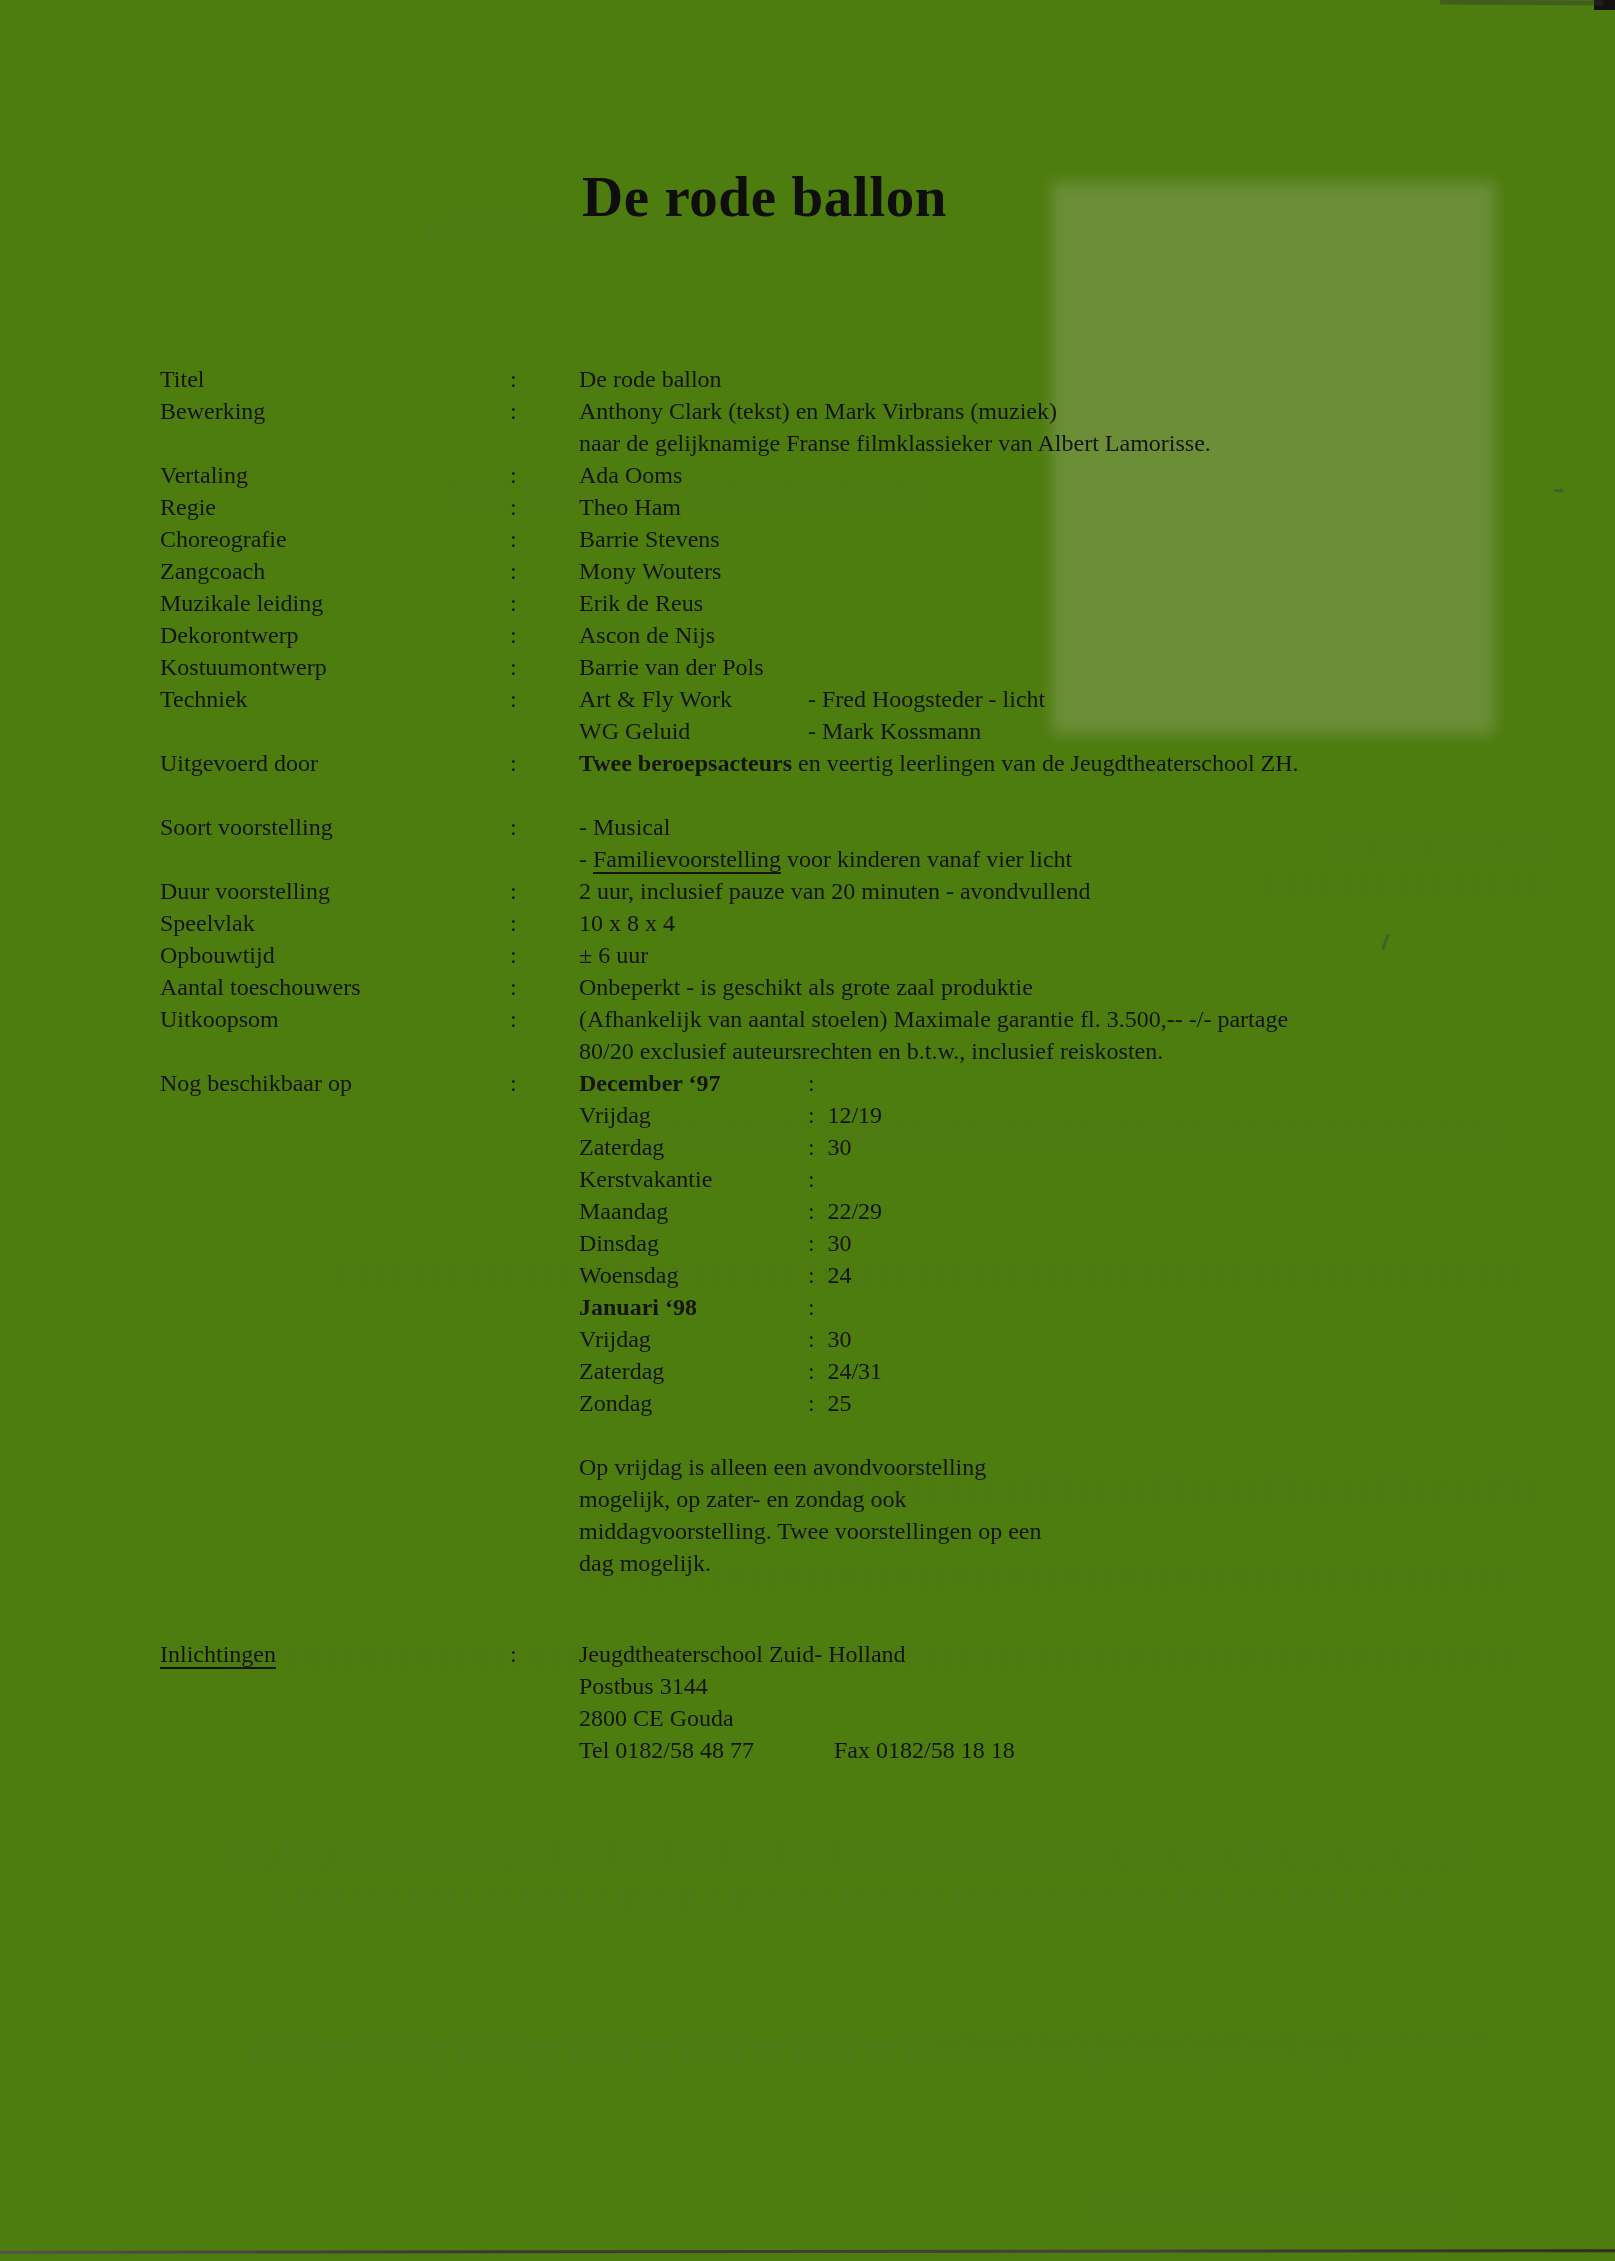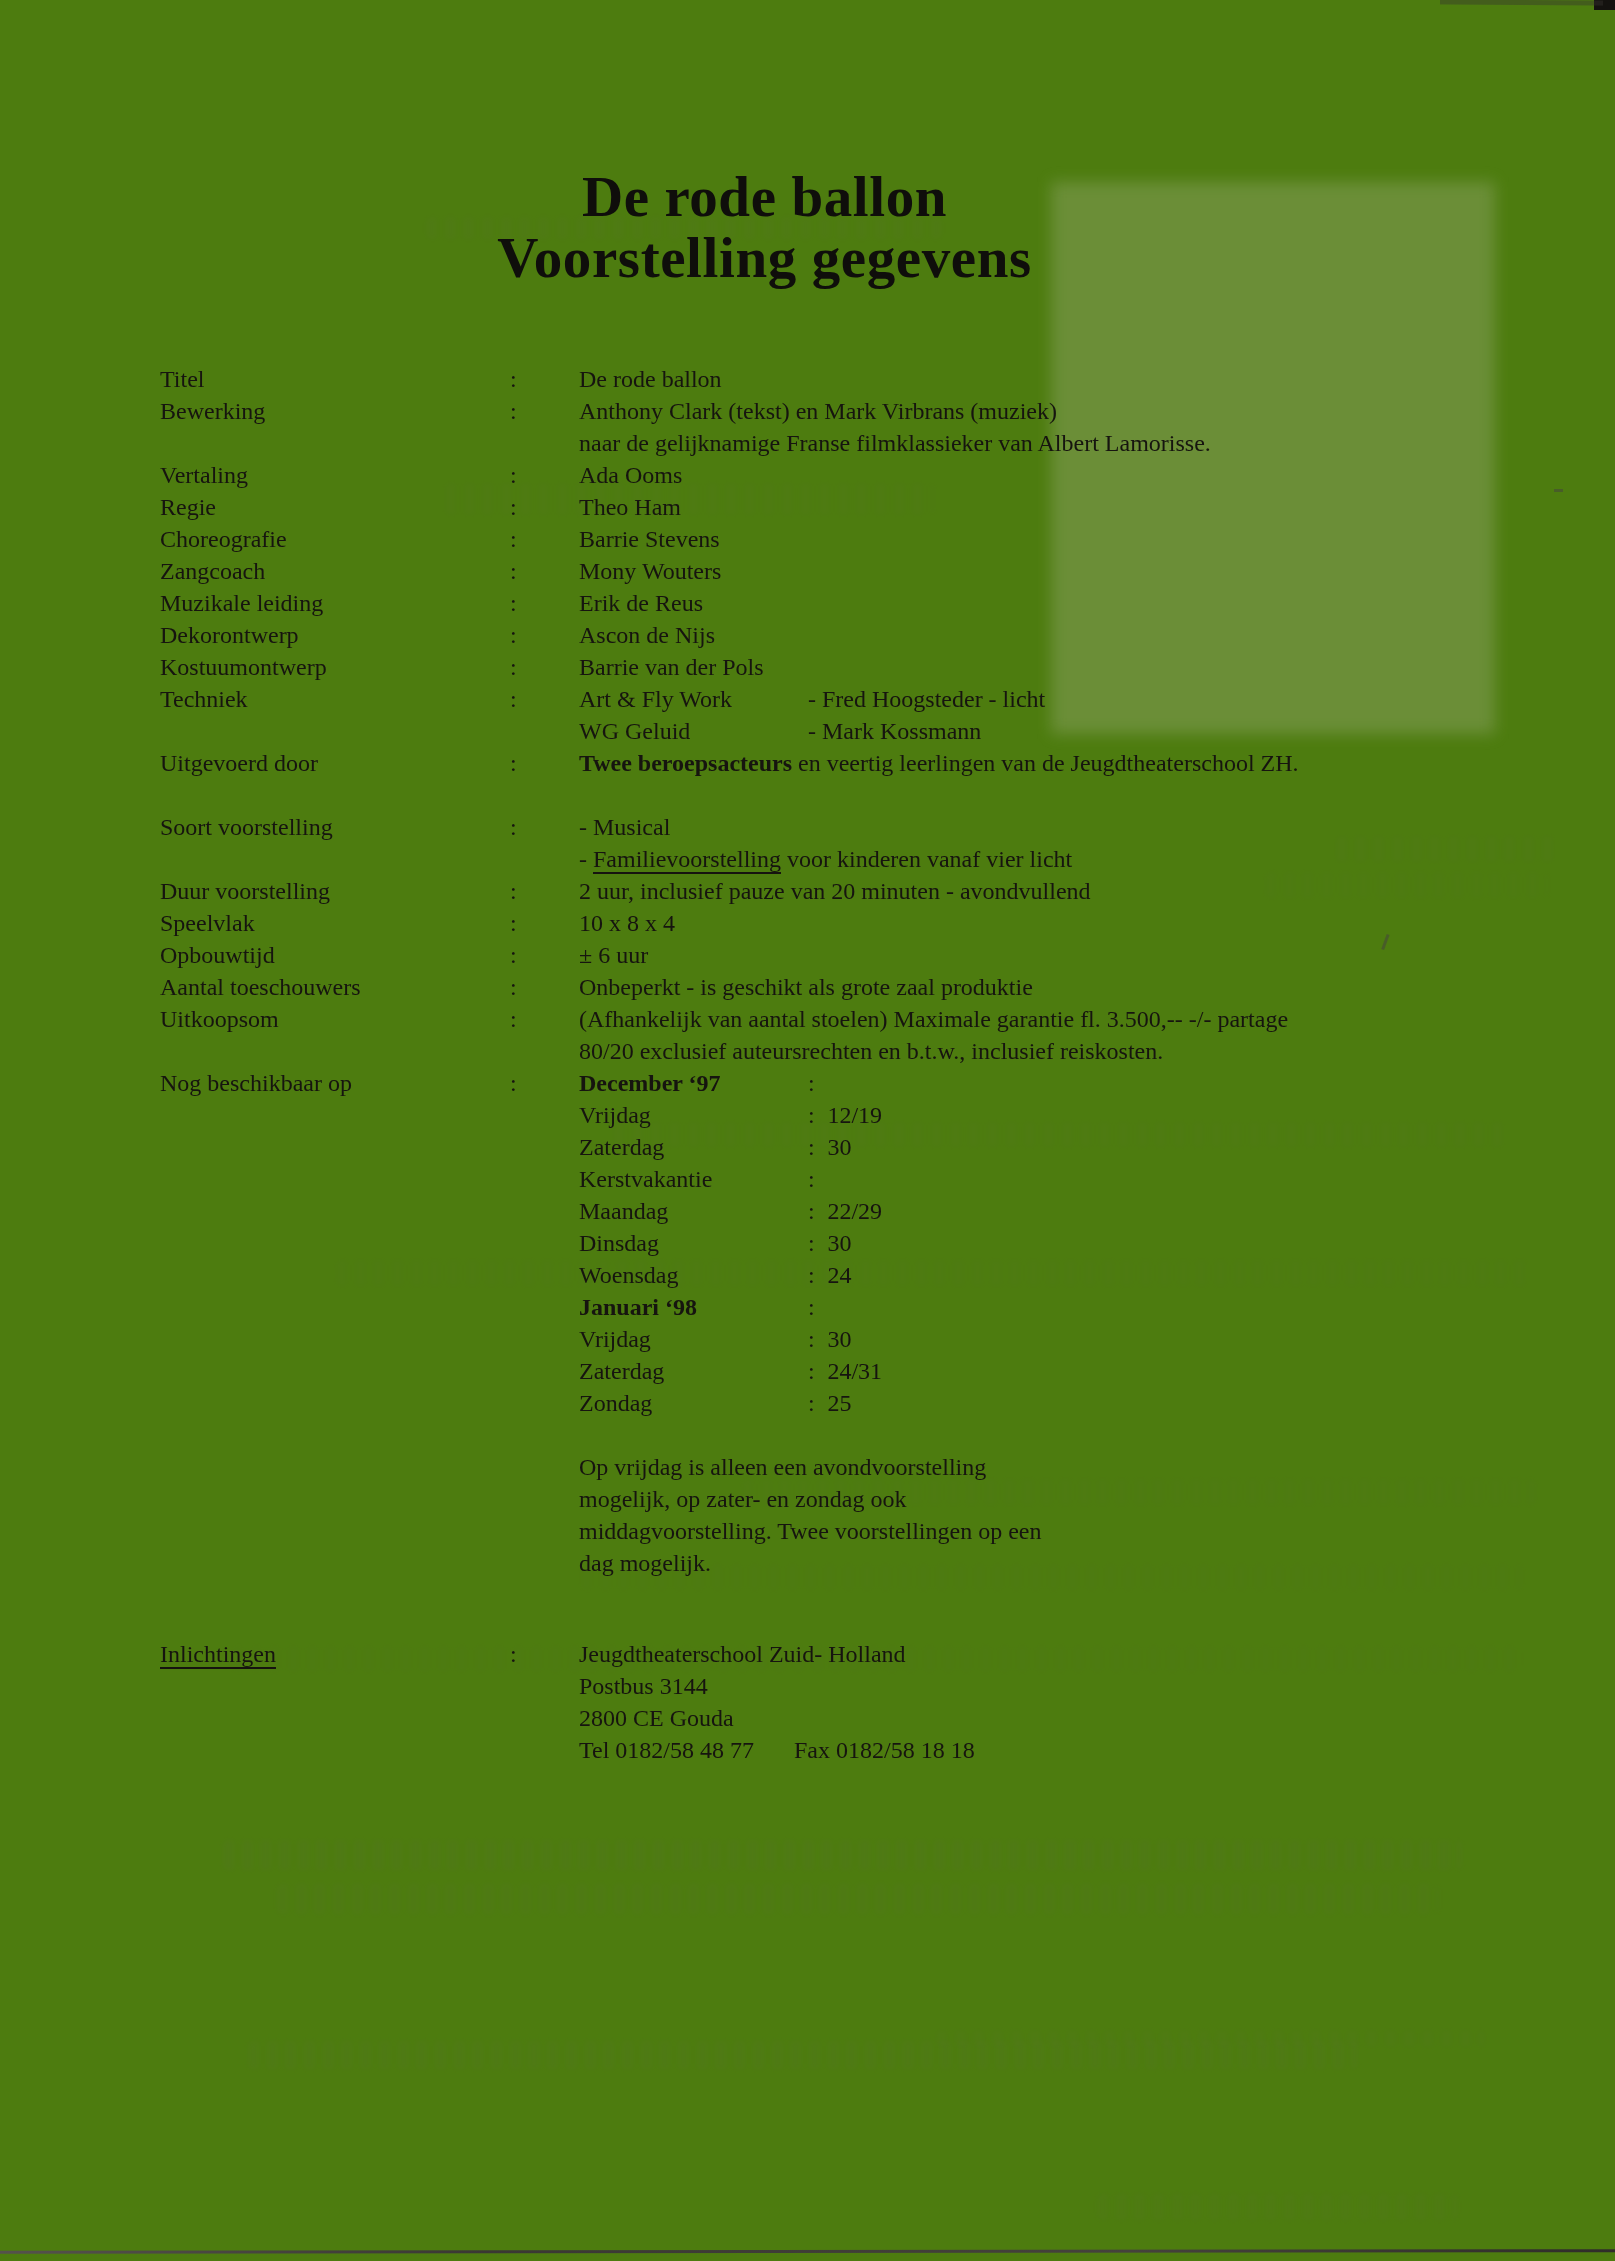--- a/index.html
+++ b/index.html
@@ -32,21 +32,21 @@
   .colon{display:inline-block;width:69px;flex:0 0 69px;}
   .val{flex:1 1 auto;}
   .gap{height:32px;}
   .gap-sm{height:27px;}
   .b{font-weight:bold;}
   .u{text-decoration:underline;text-underline-offset:4.5px;text-decoration-thickness:1.9px;}
   
   .sub1{display:inline-block;width:229px;}
   .scol{display:inline-block;width:19.4px;}
   .sval{display:inline-block;font-family:Liberation Serif, serif;}
-  .fax-span{margin-left:40px;}
+  .fax-span{margin-left:80px;}
   
   .ghost{
     position:absolute;
     background:repeating-linear-gradient(90deg, rgba(104,101,92,.55) 0 11px, rgba(104,101,92,0) 11px 18.7px);
     filter:blur(2.6px);
     border-radius:5.2px;
     pointer-events:none;
   }
   .shade{
     position:absolute;
@@ -92,21 +92,20 @@
   <div class="ghost" style="left:223px;top:1840px;width:1239px;height:30px;opacity:.13;"></div>
   <div class="ghost" style="left:277px;top:1884px;width:1162px;height:30px;opacity:.11;"></div>
   <div class="ghost" style="left:936px;top:2030px;width:549px;height:17px;opacity:.08;"></div>
   <div class="ghost" style="left:248px;top:2041px;width:1110px;height:28px;opacity:.12;"></div>
   <div class="ghost" style="left:1097px;top:2194px;width:361px;height:26px;opacity:.09;"></div>
   <div class="speck" style="left:1554px;top:489px;width:9px;height:2.6px;"></div>
   <div class="speck" style="left:1384px;top:934px;width:2.6px;height:15.5px;transform:rotate(20deg);"></div>
 
   <div class="title-block">
     <div>De rode ballon</div>
-    <div>Voorstelling gegevens</div>
   </div>
 
   <div class="content">
 
     <div class="row">
       <span class="lbl">Titel</span>
         <span class="colon">:</span>
         <span class="val">De rode ballon</span>
     </div>
     <div class="row">

